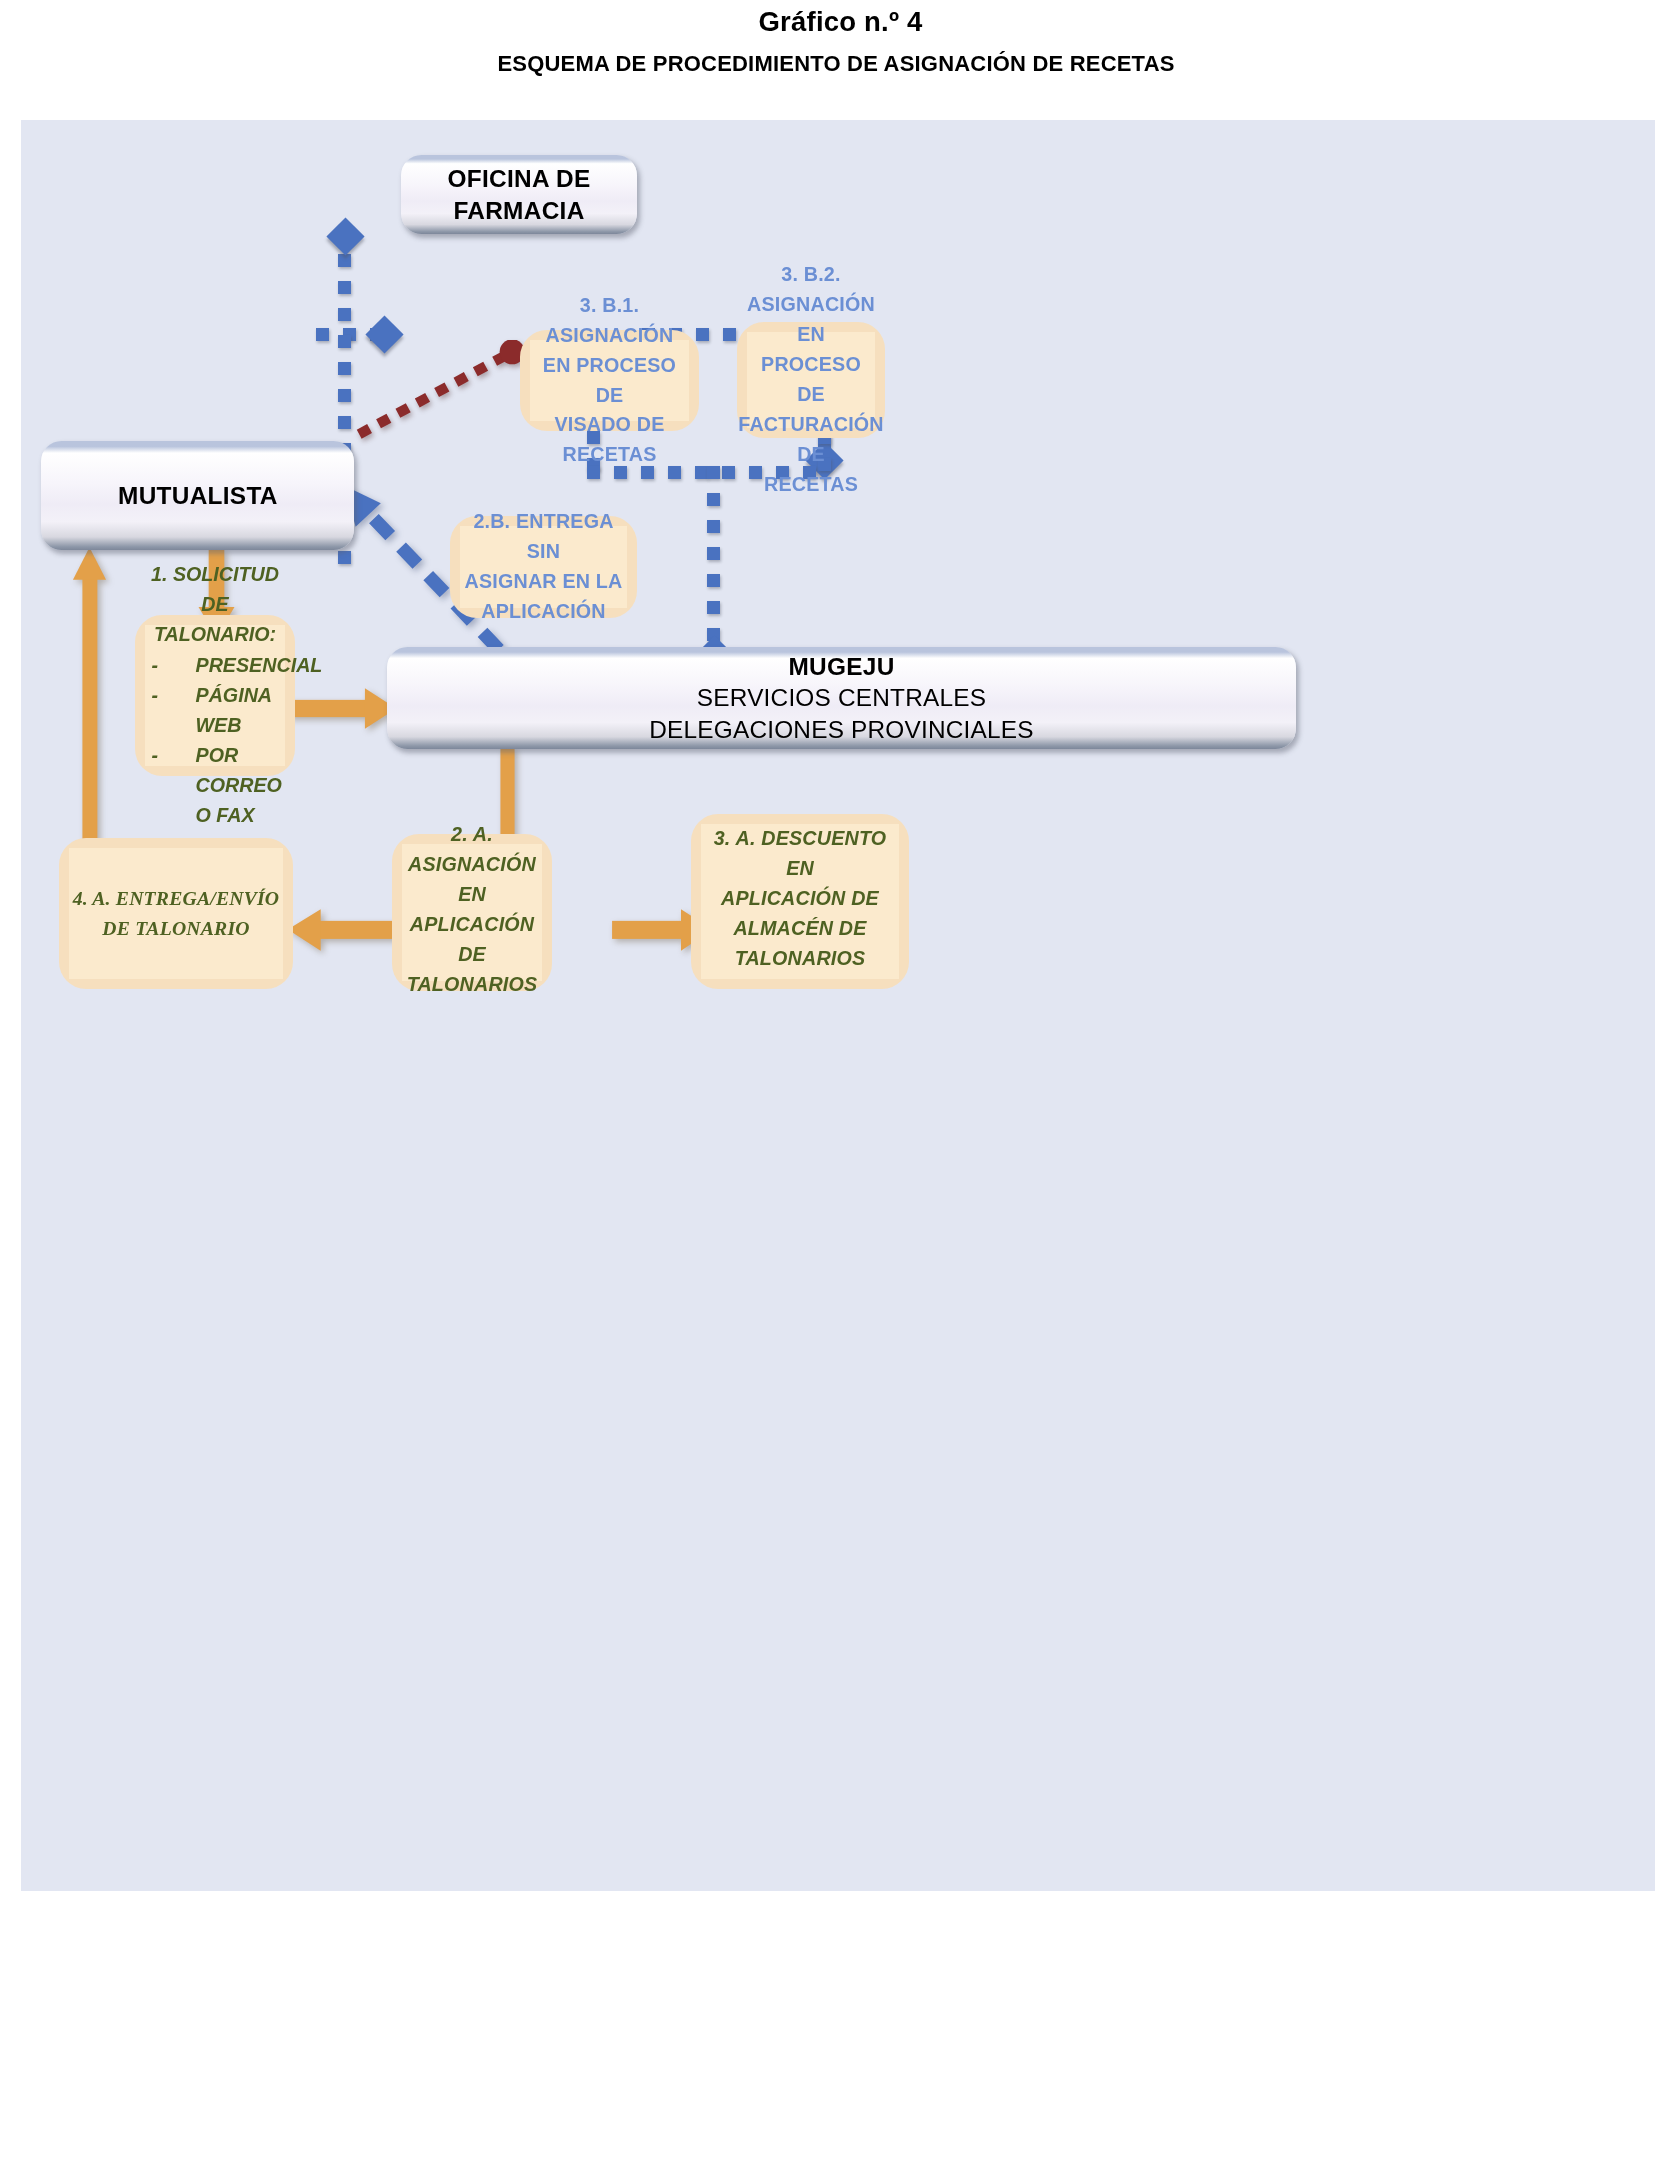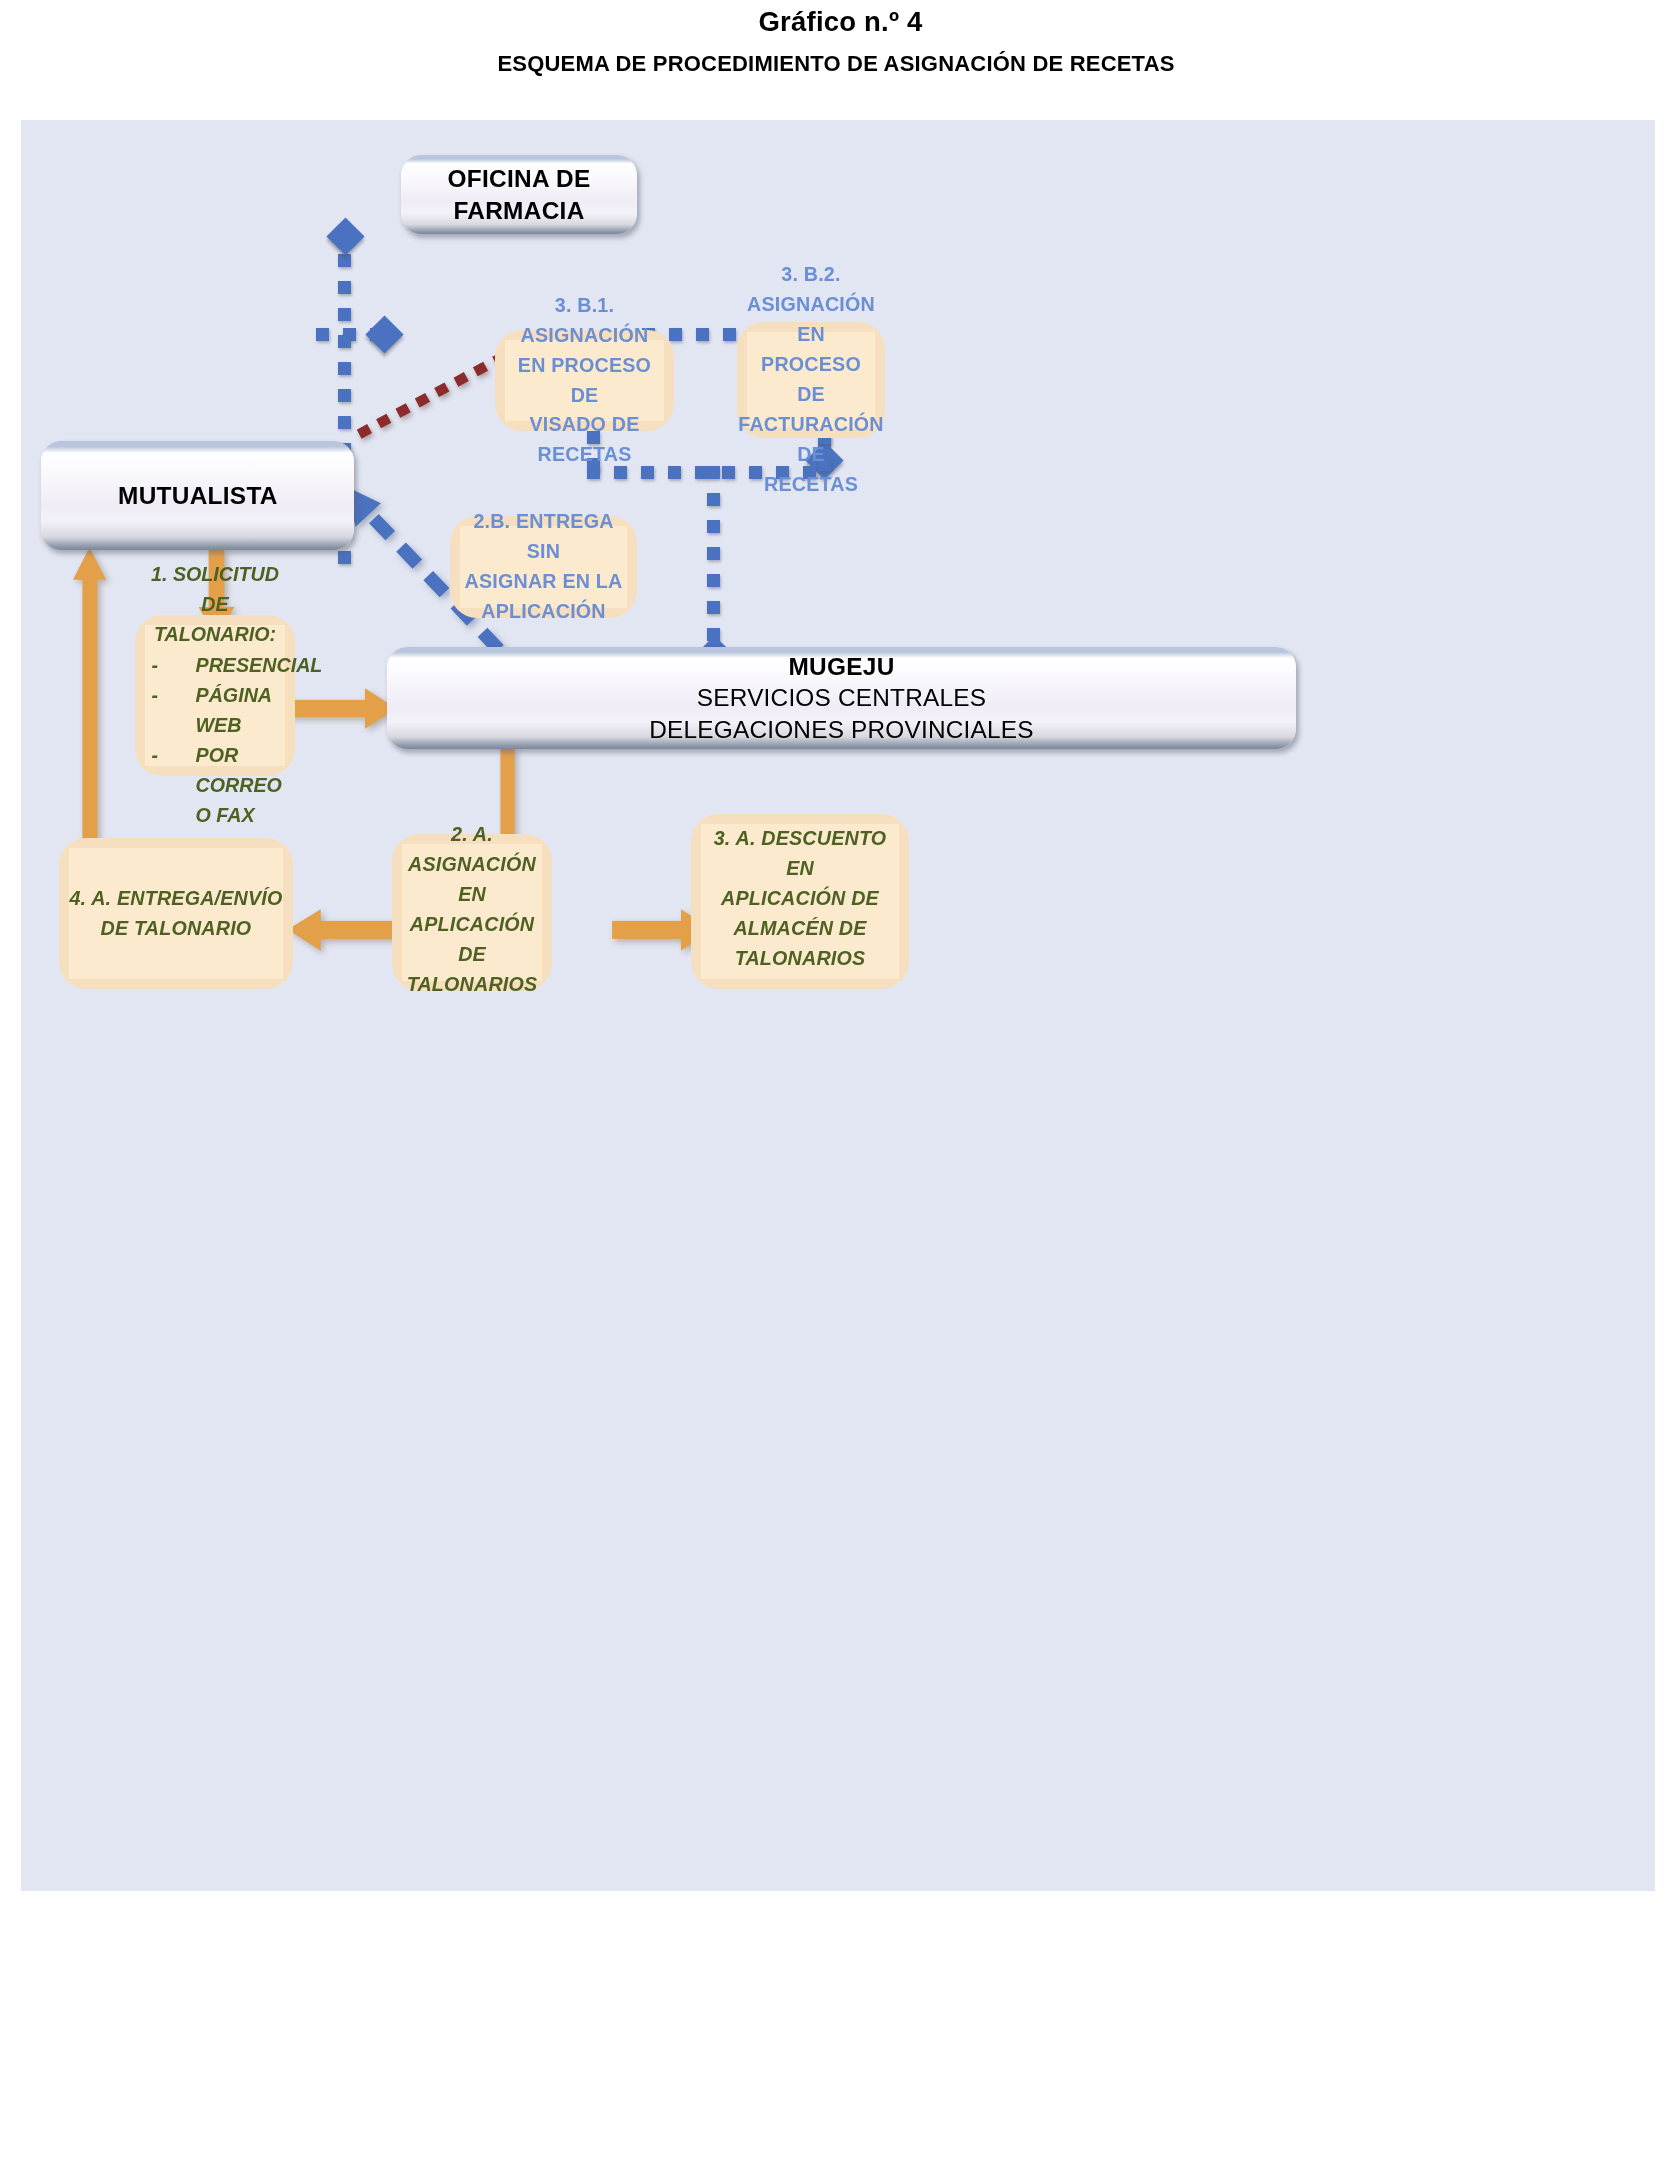--- a/index.html
+++ b/index.html
@@ -143,21 +143,21 @@
     <polygon points="10,44 52,44 31,3" fill="#e3a049"></polygon>
   </svg>
 
 
   <div class="box3d" style="left:380px;top:35px;width:236px;height:79px;">
     <div class="inner">
       <div class="l1">OFICINA DE FARMACIA</div>
     </div>
   </div>
 
-  <div class="beige" style="left:474px;top:210px;width:179px;height:101px;">
+  <div class="beige" style="left:499px;top:210px;width:179px;height:101px;">
     <div class="bin">
       <div class="btxt-blue">3. B.1. ASIGNACIÓN</div>
       <div class="btxt-blue">EN PROCESO DE</div>
       <div class="btxt-blue">VISADO DE RECETAS</div>
     </div>
   </div>
 
   <div class="beige" style="left:716px;top:202px;width:148px;height:116px;">
     <div class="bin">
       <div class="btxt-blue">3. B.2. ASIGNACIÓN</div>
@@ -204,21 +204,21 @@
   </div>
 
   <div class="box3d" style="left:366px;top:527px;width:909px;height:102px;">
     <div class="inner">
       <div class="l1">MUGEJU</div>
       <div class="l2">SERVICIOS CENTRALES</div>
       <div class="l2">DELEGACIONES PROVINCIALES</div>
     </div>
   </div>
 
-  <div class="beige" style="left:38px;top:718px;width:234px;height:151px;">
+  <div class="beige" style="left:38px;top:718px;width:234px;height:151px;font-family:Liberation Serif, serif;">
     <div class="bin">
       <div class="btxt-green">4. A. ENTREGA/ENVÍO</div>
       <div class="btxt-green">DE TALONARIO</div>
     </div>
   </div>
 
   <div class="beige" style="left:371px;top:714px;width:160px;height:157px;">
     <div class="bin">
       <div class="btxt-green">2. A. ASIGNACIÓN EN</div>
       <div class="btxt-green">APLICACIÓN DE</div>

